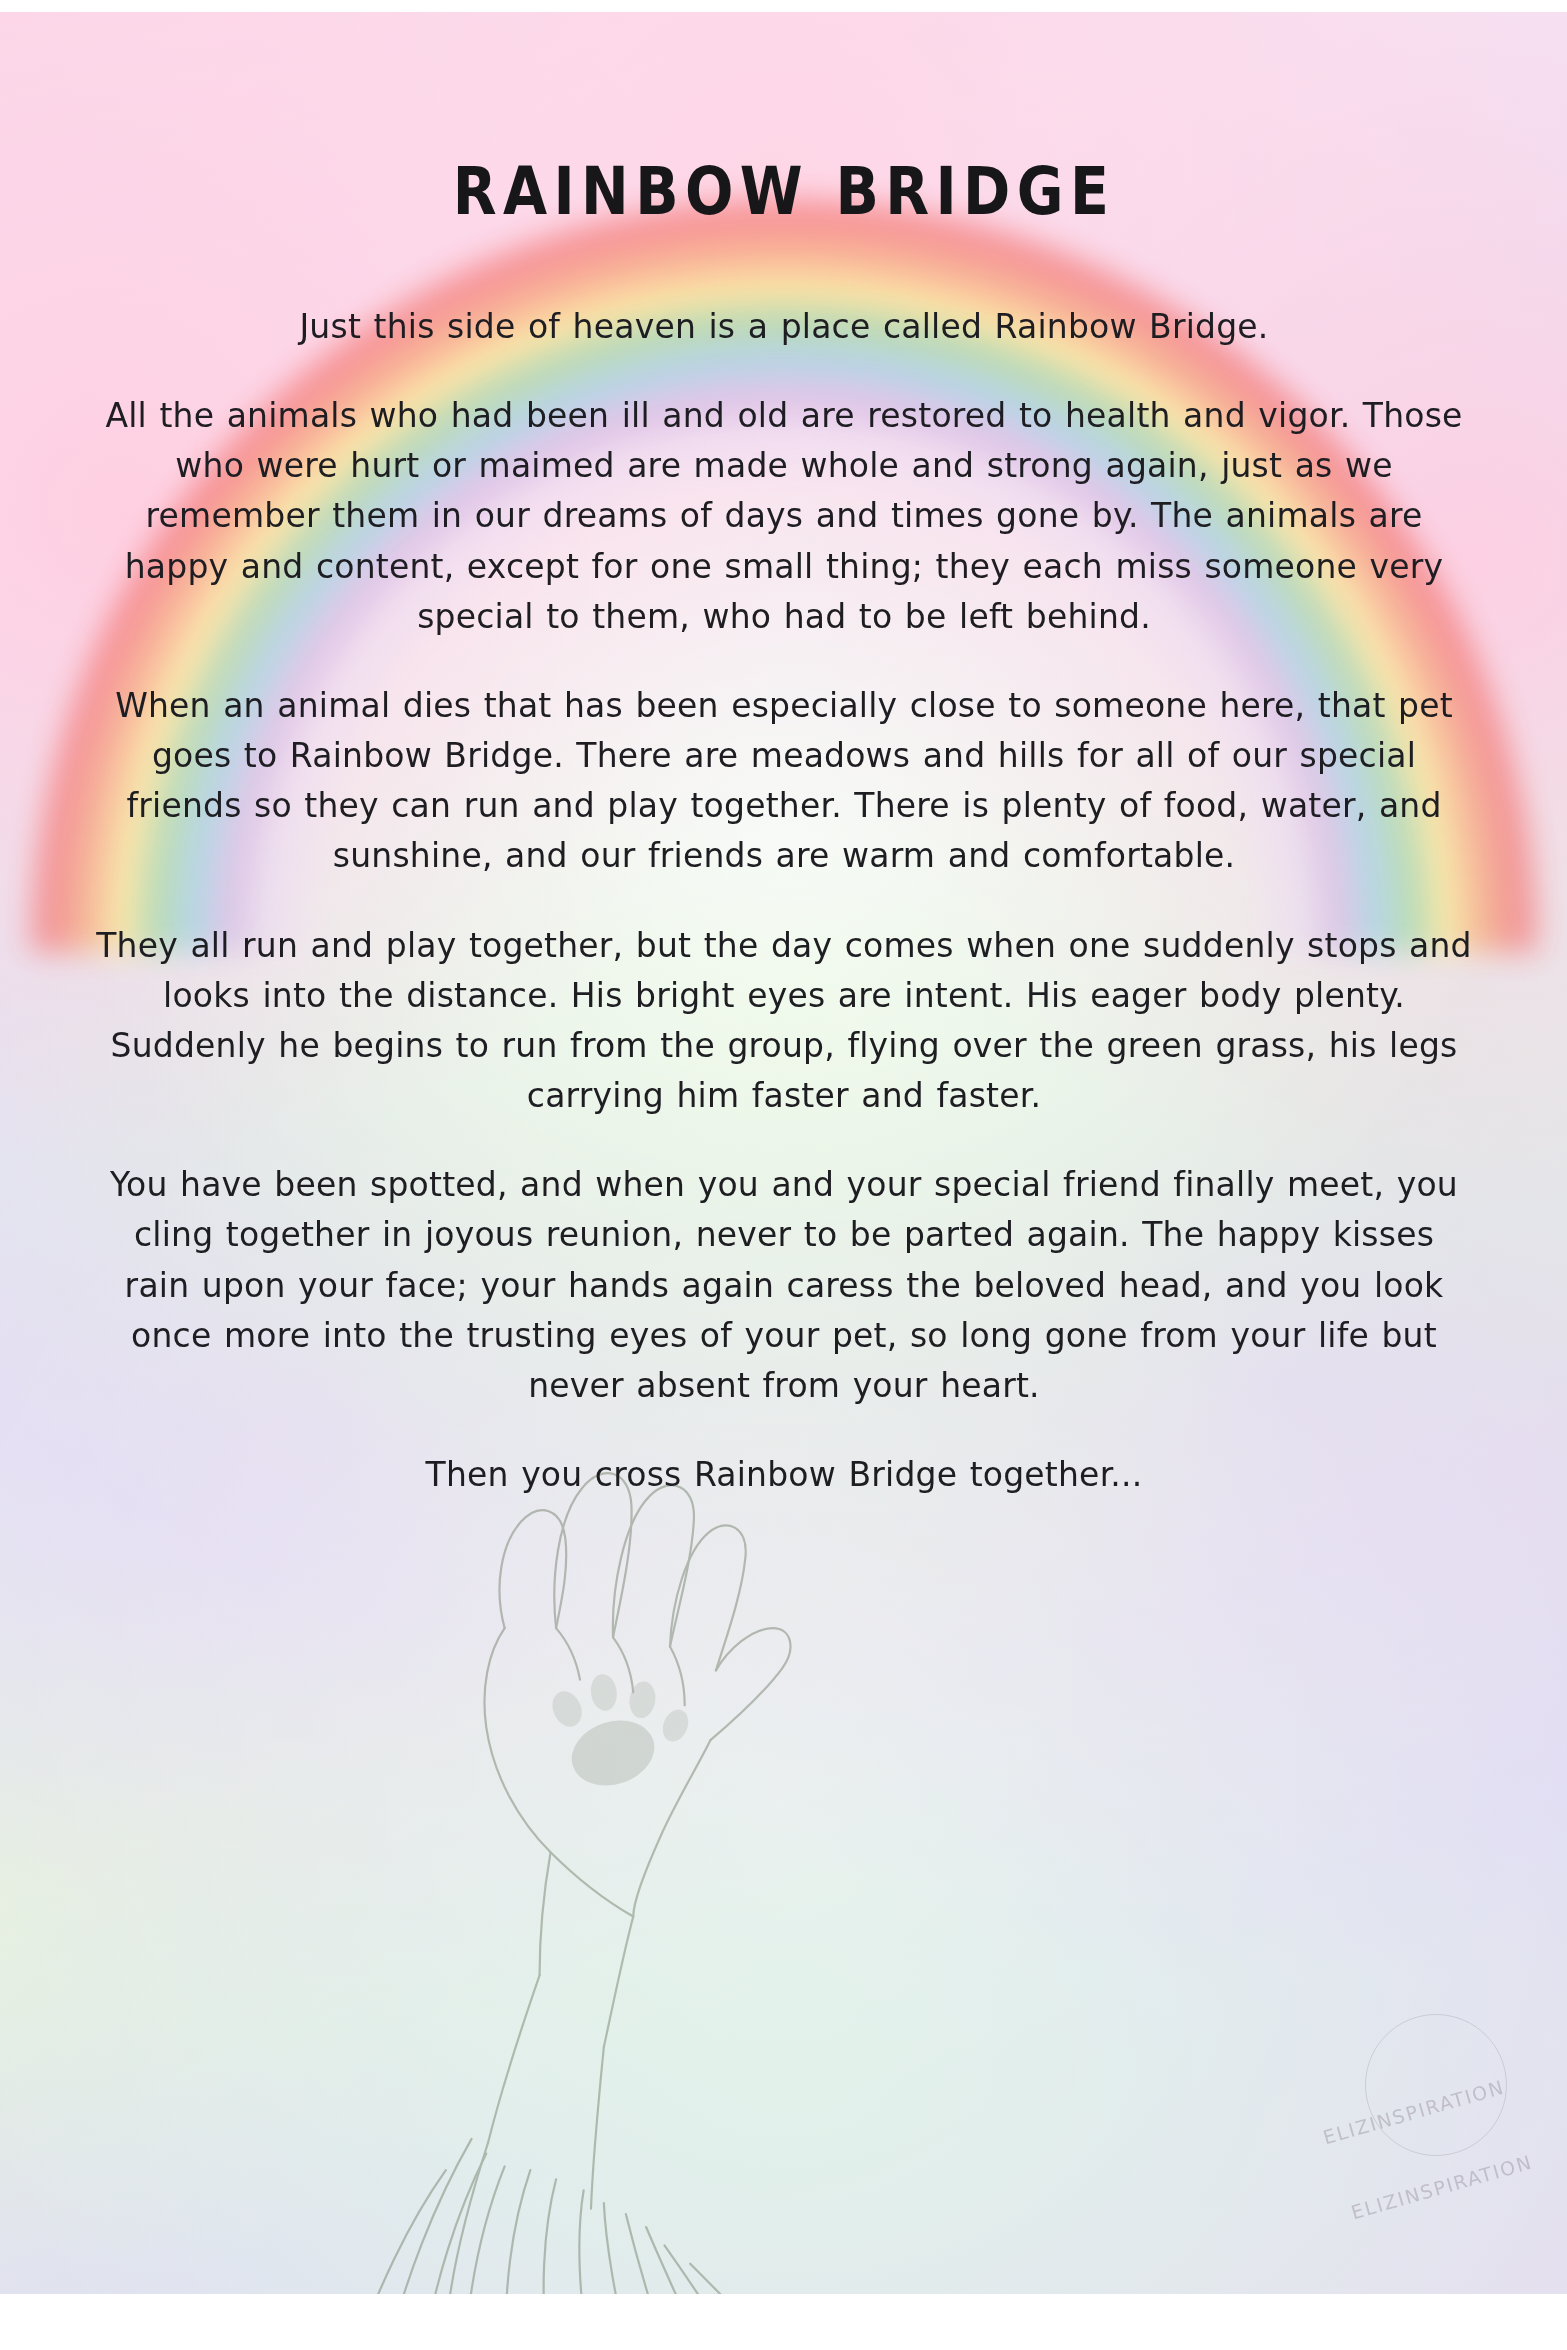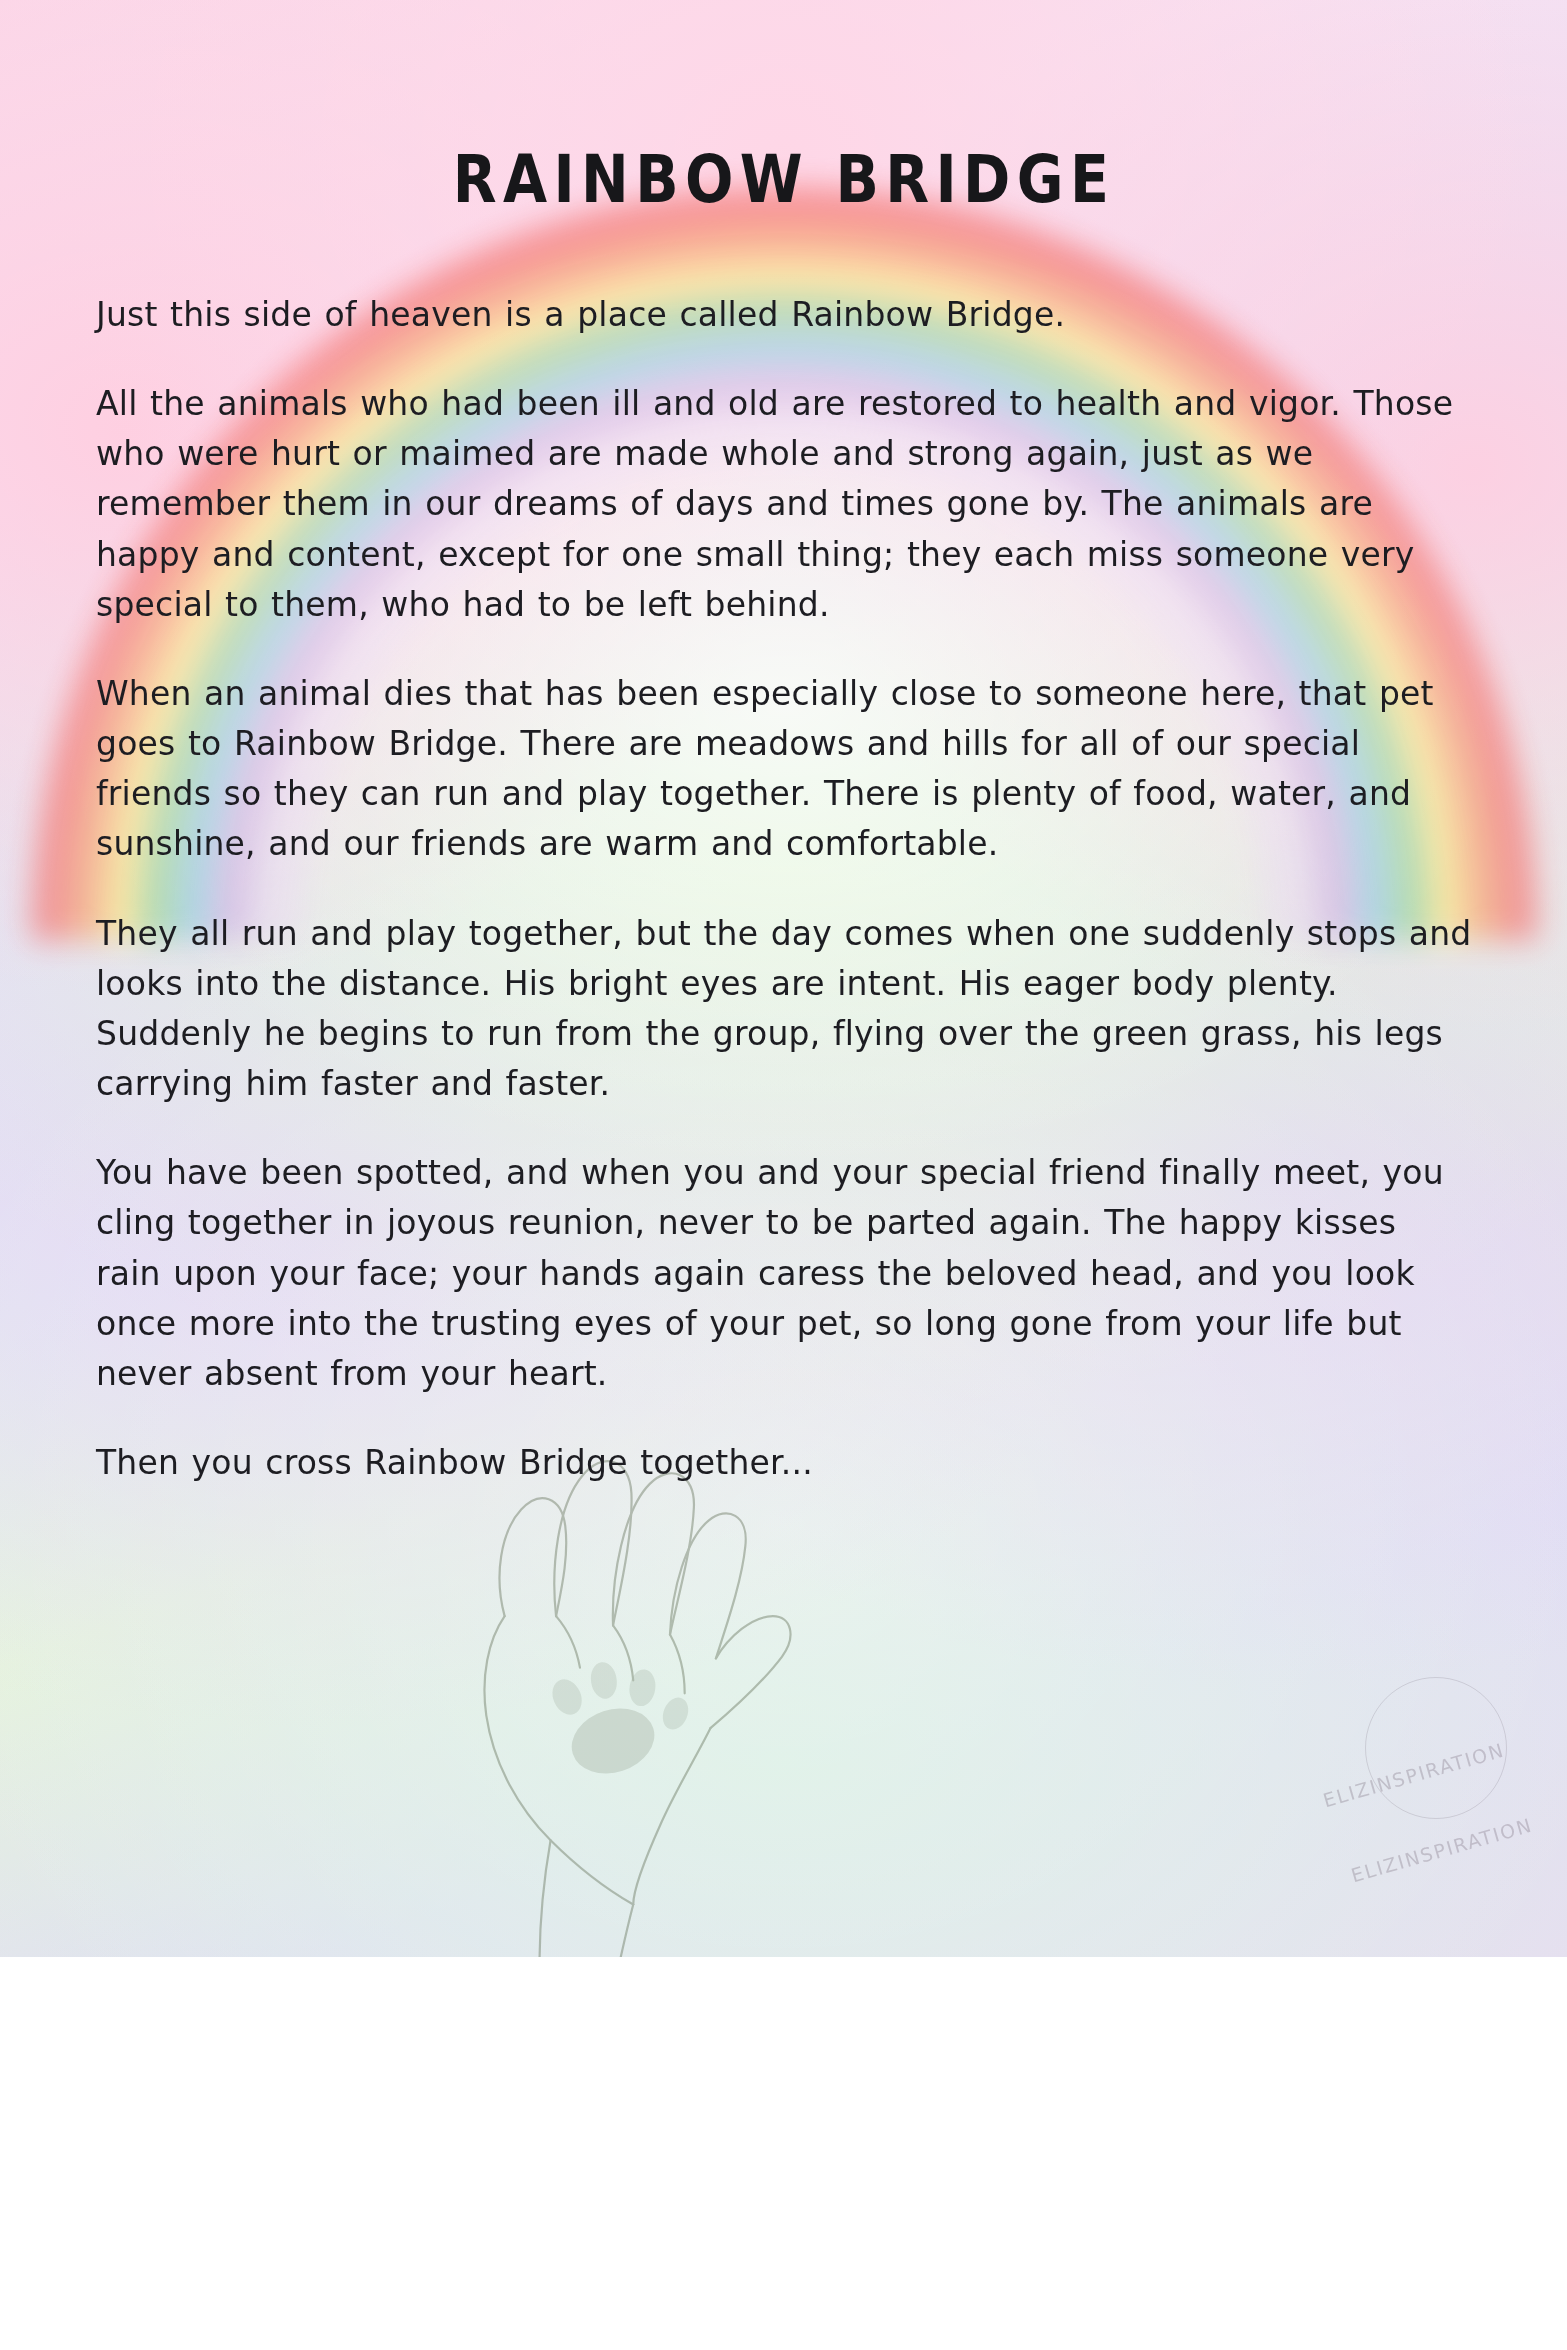--- a/index.html
+++ b/index.html
@@ -6,23 +6,24 @@
     margin: 0;
     padding: 0;
     background: #ffffff;
   }
   body {
     font-family: "DejaVu Sans", sans-serif;
   }
   .poster {
     position: relative;
     width: 1568px;
-    height: 1957px;
+    height: 2282px;
     overflow: hidden;
     background: #fde047;
+    margin-top: 12px;
   }
 
   
   .bg-base {
     position: absolute;
     inset: 0;
     background:
       radial-gradient(ellipse 70% 45% at 50% 8%,  rgba(255,214,230,0.95) 0%, rgba(255,214,230,0) 70%),
       radial-gradient(ellipse 60% 40% at 8% 22%,  rgba(255,206,224,0.95) 0%, rgba(255,206,224,0) 72%),
       radial-gradient(ellipse 60% 40% at 94% 24%, rgba(255,206,224,0.9) 0%, rgba(255,206,224,0) 72%),
@@ -106,20 +107,21 @@
     margin-top: 103px;
   }
   .para {
     margin: 0 0 39px 0;
     font-family: "DejaVu Sans", sans-serif;
     font-size: 33px;
     line-height: 1.52;
     color: #1d1d22;
     letter-spacing: 0.2px;
     word-spacing: 1.8px;
+    text-align: center;
   }
   .para:last-child { margin-bottom: 0; }
 
   
   .watermark {
     position: absolute;
     color: rgba(120,110,125,0.32);
     font-family: "DejaVu Sans", sans-serif;
     font-size: 19px;
     letter-spacing: 1.8px;

